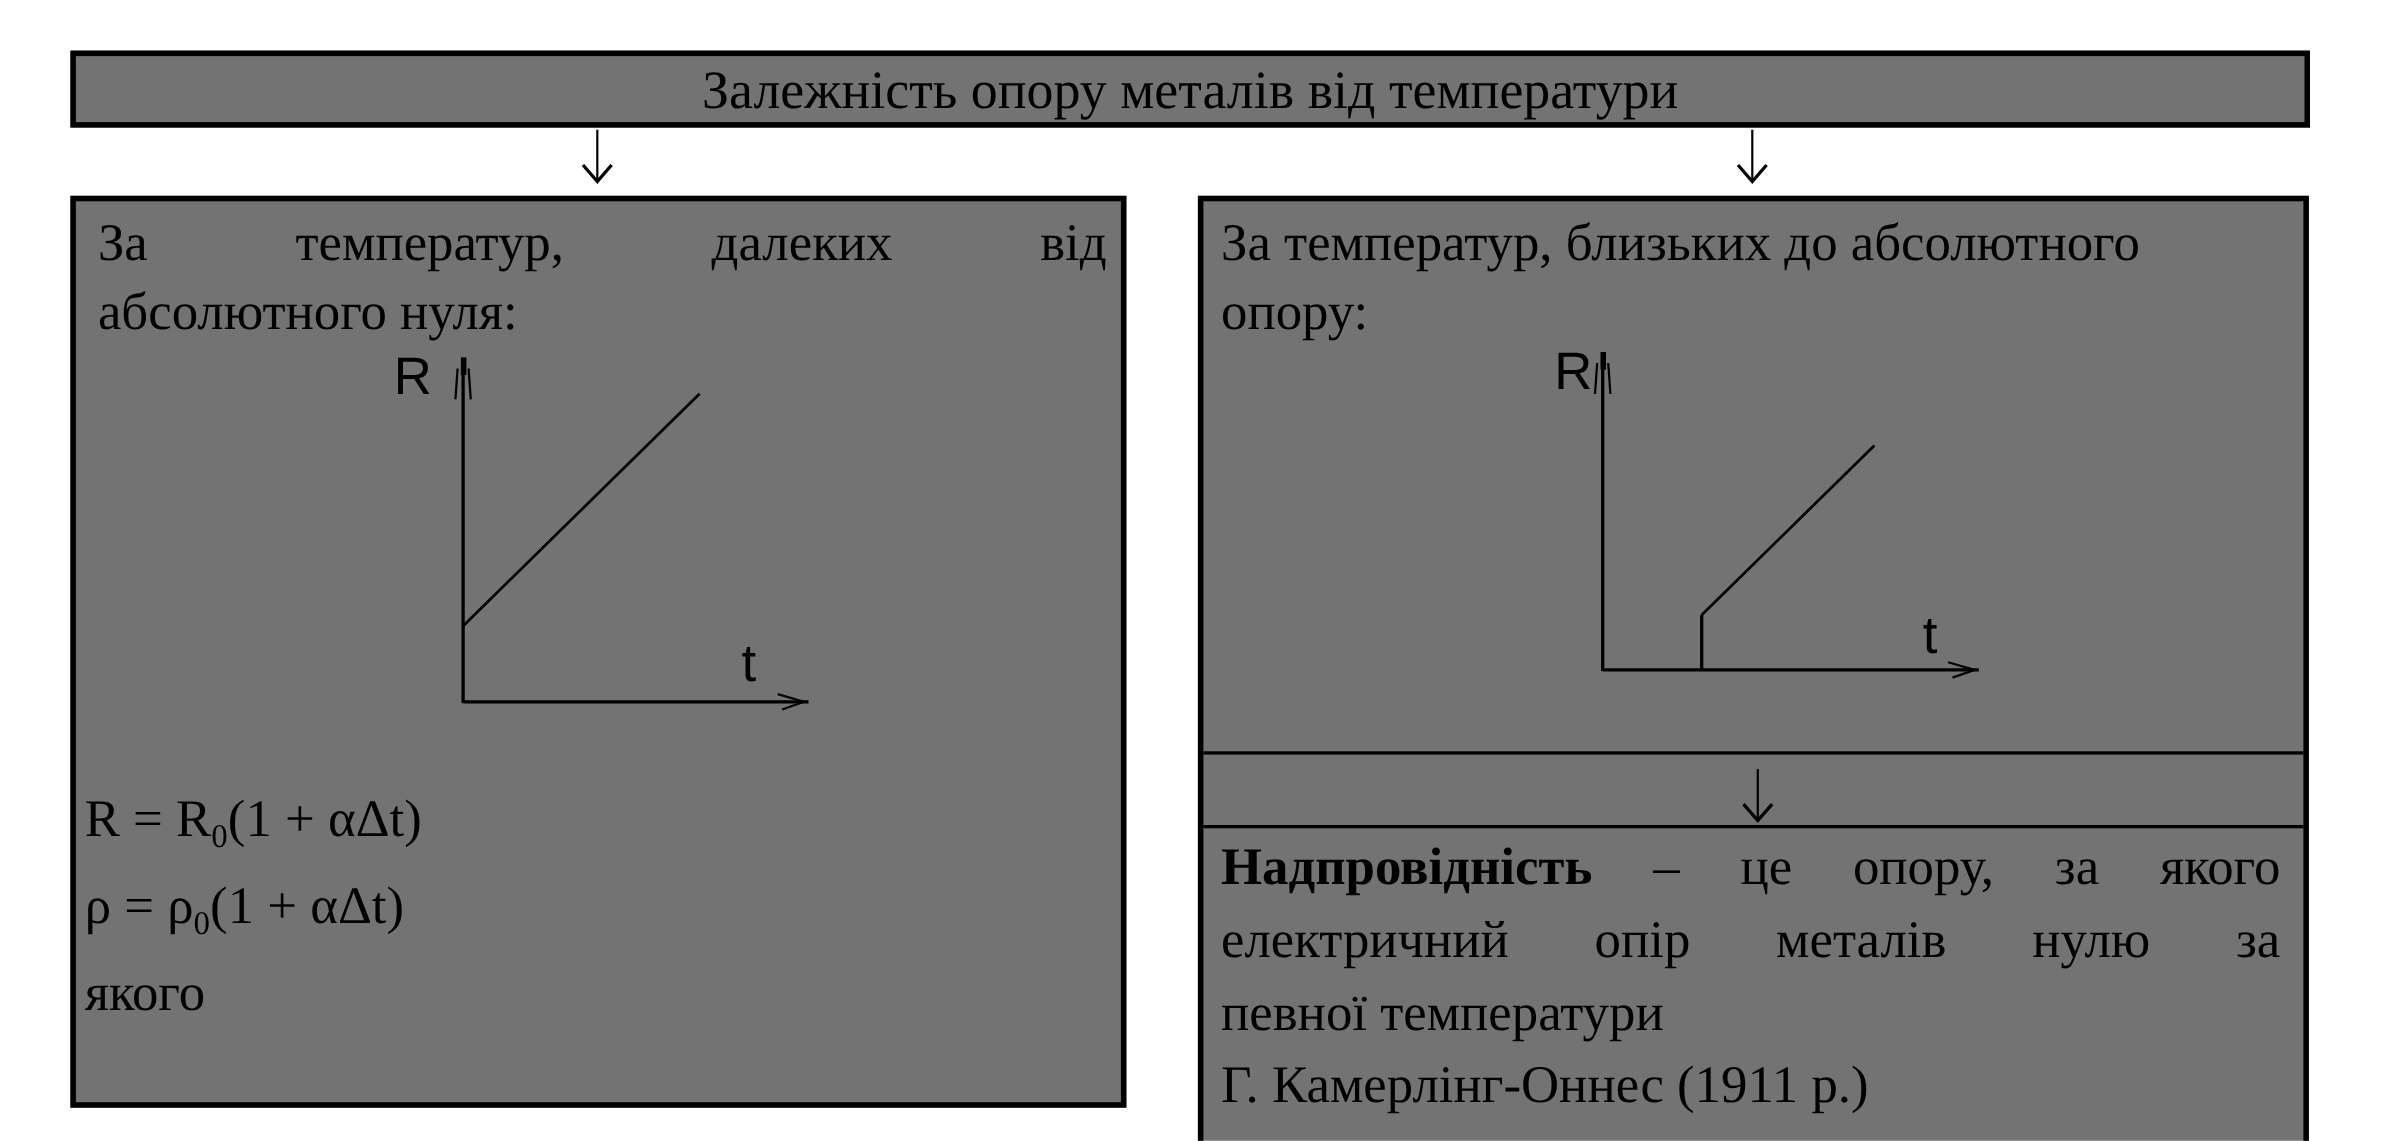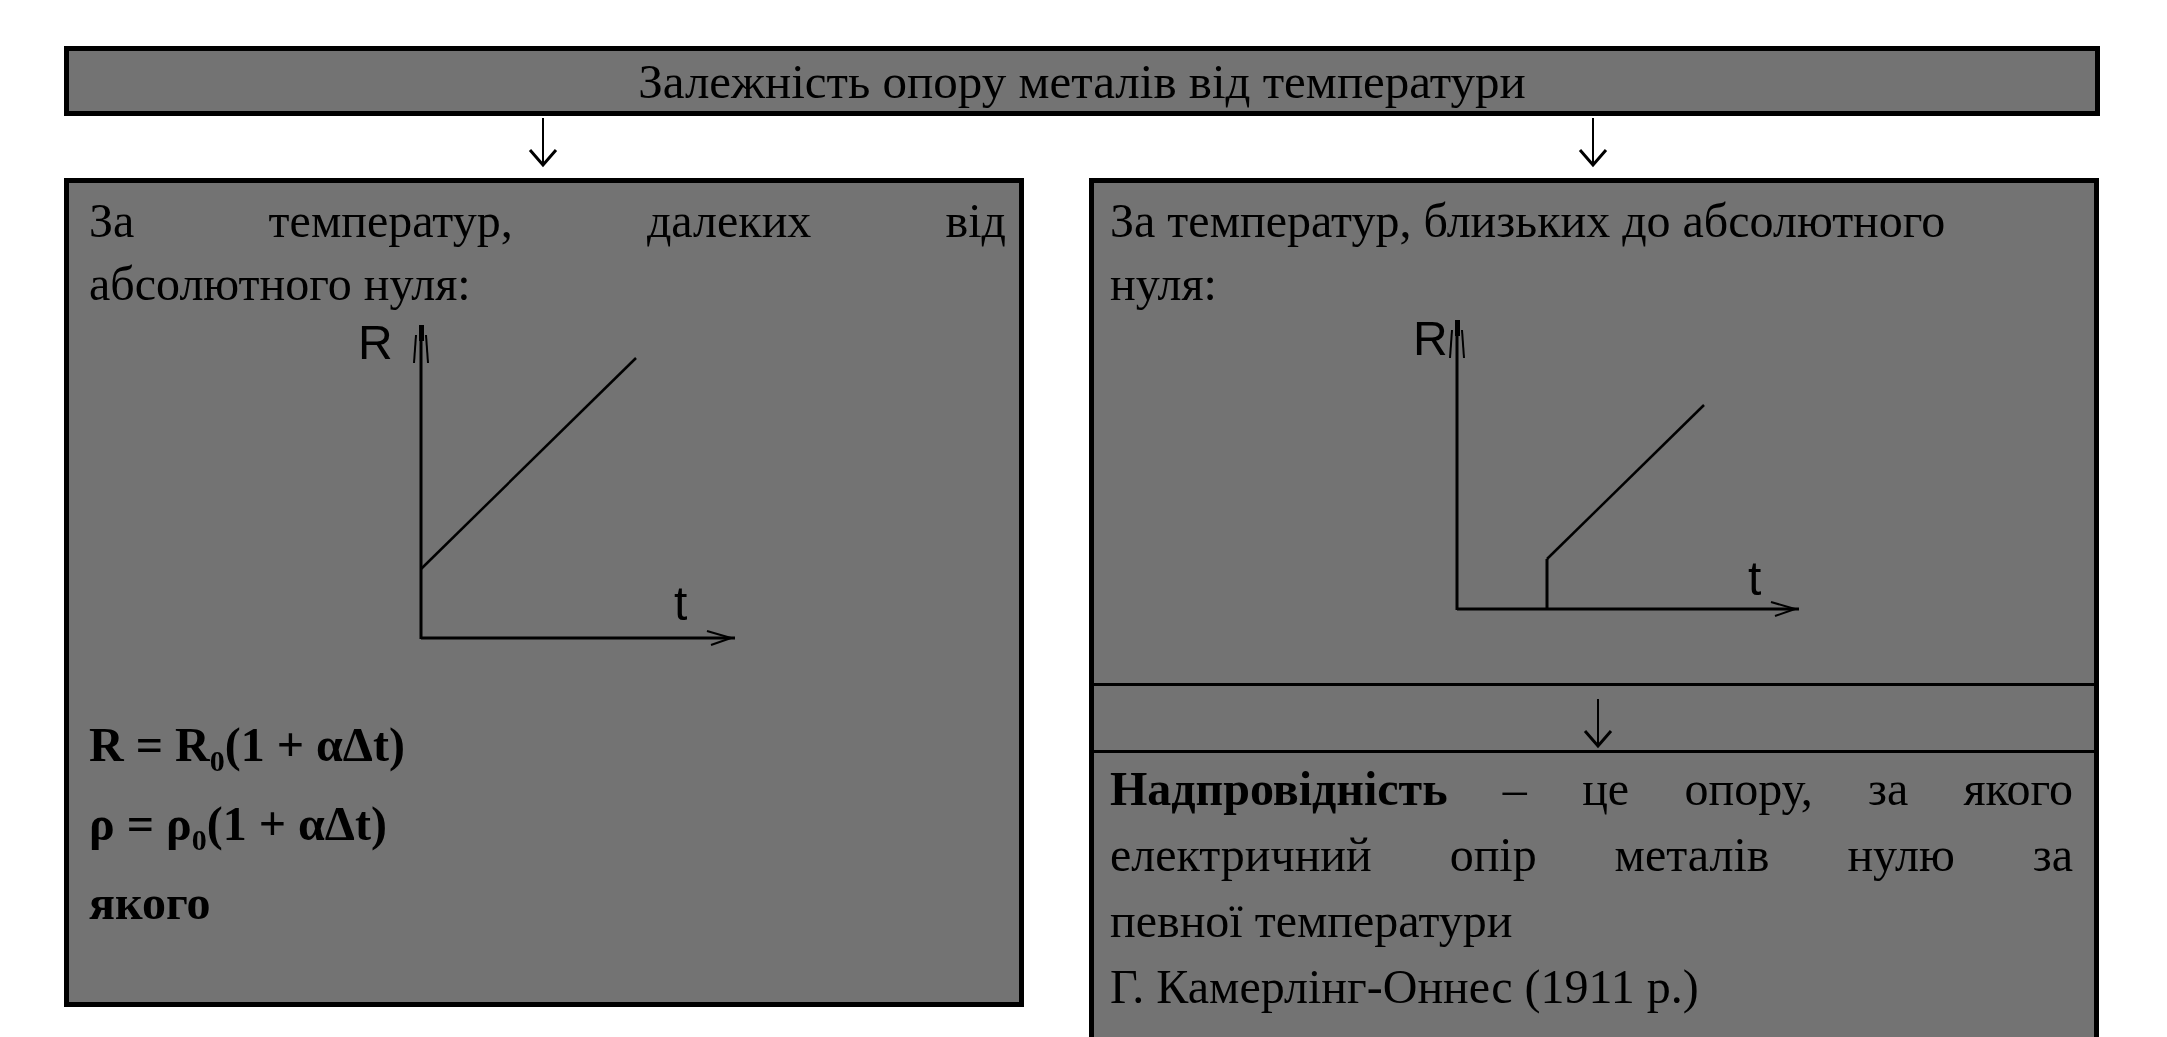--- a/index.html
+++ b/index.html
@@ -53,30 +53,30 @@
 
     <line x1="82" y1="325" x2="396" y2="325" stroke="#000" stroke-width="3"></line>
     <line x1="368" y1="318" x2="392" y2="325" stroke="#000" stroke-width="2"></line>
     <line x1="372" y1="332" x2="392" y2="325" stroke="#000" stroke-width="2"></line>
 
     <line x1="82" y1="256" x2="297" y2="45" stroke="#000" stroke-width="2.5"></line>
   </svg>
   <span class="ax-label" style="position:absolute; left:289px; top:132px;">R</span>
   <span class="ax-label" style="position:absolute; left:605px; top:393px;">t</span>
 
-  <div class="text" style="left:20px; top:530px; width:917px;font-weight:bold;">
+  <div class="text" style="left:8px; top:530px; width:917px;">
     <span class="formula-line"><span>R = R</span><span class="sub">0</span><span>(1 + αΔt)</span></span>
     <span class="formula-line"><span>ρ = ρ</span><span class="sub">0</span><span>(1 + αΔt)</span></span>
     <span class="formula-line">якого</span>
   </div>
 </div>
 
 <div class="box right-box">
   <div class="text" style="left:16px; top:6px;">За температур, близьких до абсолютного</div>
-  <div class="text" style="left:16px; top:69px;">нуля:</div>
+  <div class="text" style="left:16px; top:69px;">опору:</div>
 
   <svg class="chart" style="left:300px; top:125px;" width="480" height="320" viewBox="0 0 480 320">
 
     <line x1="63" y1="12" x2="63" y2="302" stroke="#000" stroke-width="3"></line>
     <rect x="61" y="12" width="5" height="16" fill="#000"></rect>
     <line x1="56" y1="50" x2="58" y2="22" stroke="#000" stroke-width="2"></line>
     <line x1="70" y1="50" x2="68" y2="22" stroke="#000" stroke-width="2"></line>
 
     <line x1="63" y1="301" x2="405" y2="301" stroke="#000" stroke-width="3"></line>
     <line x1="377" y1="294" x2="401" y2="301" stroke="#000" stroke-width="2"></line>

